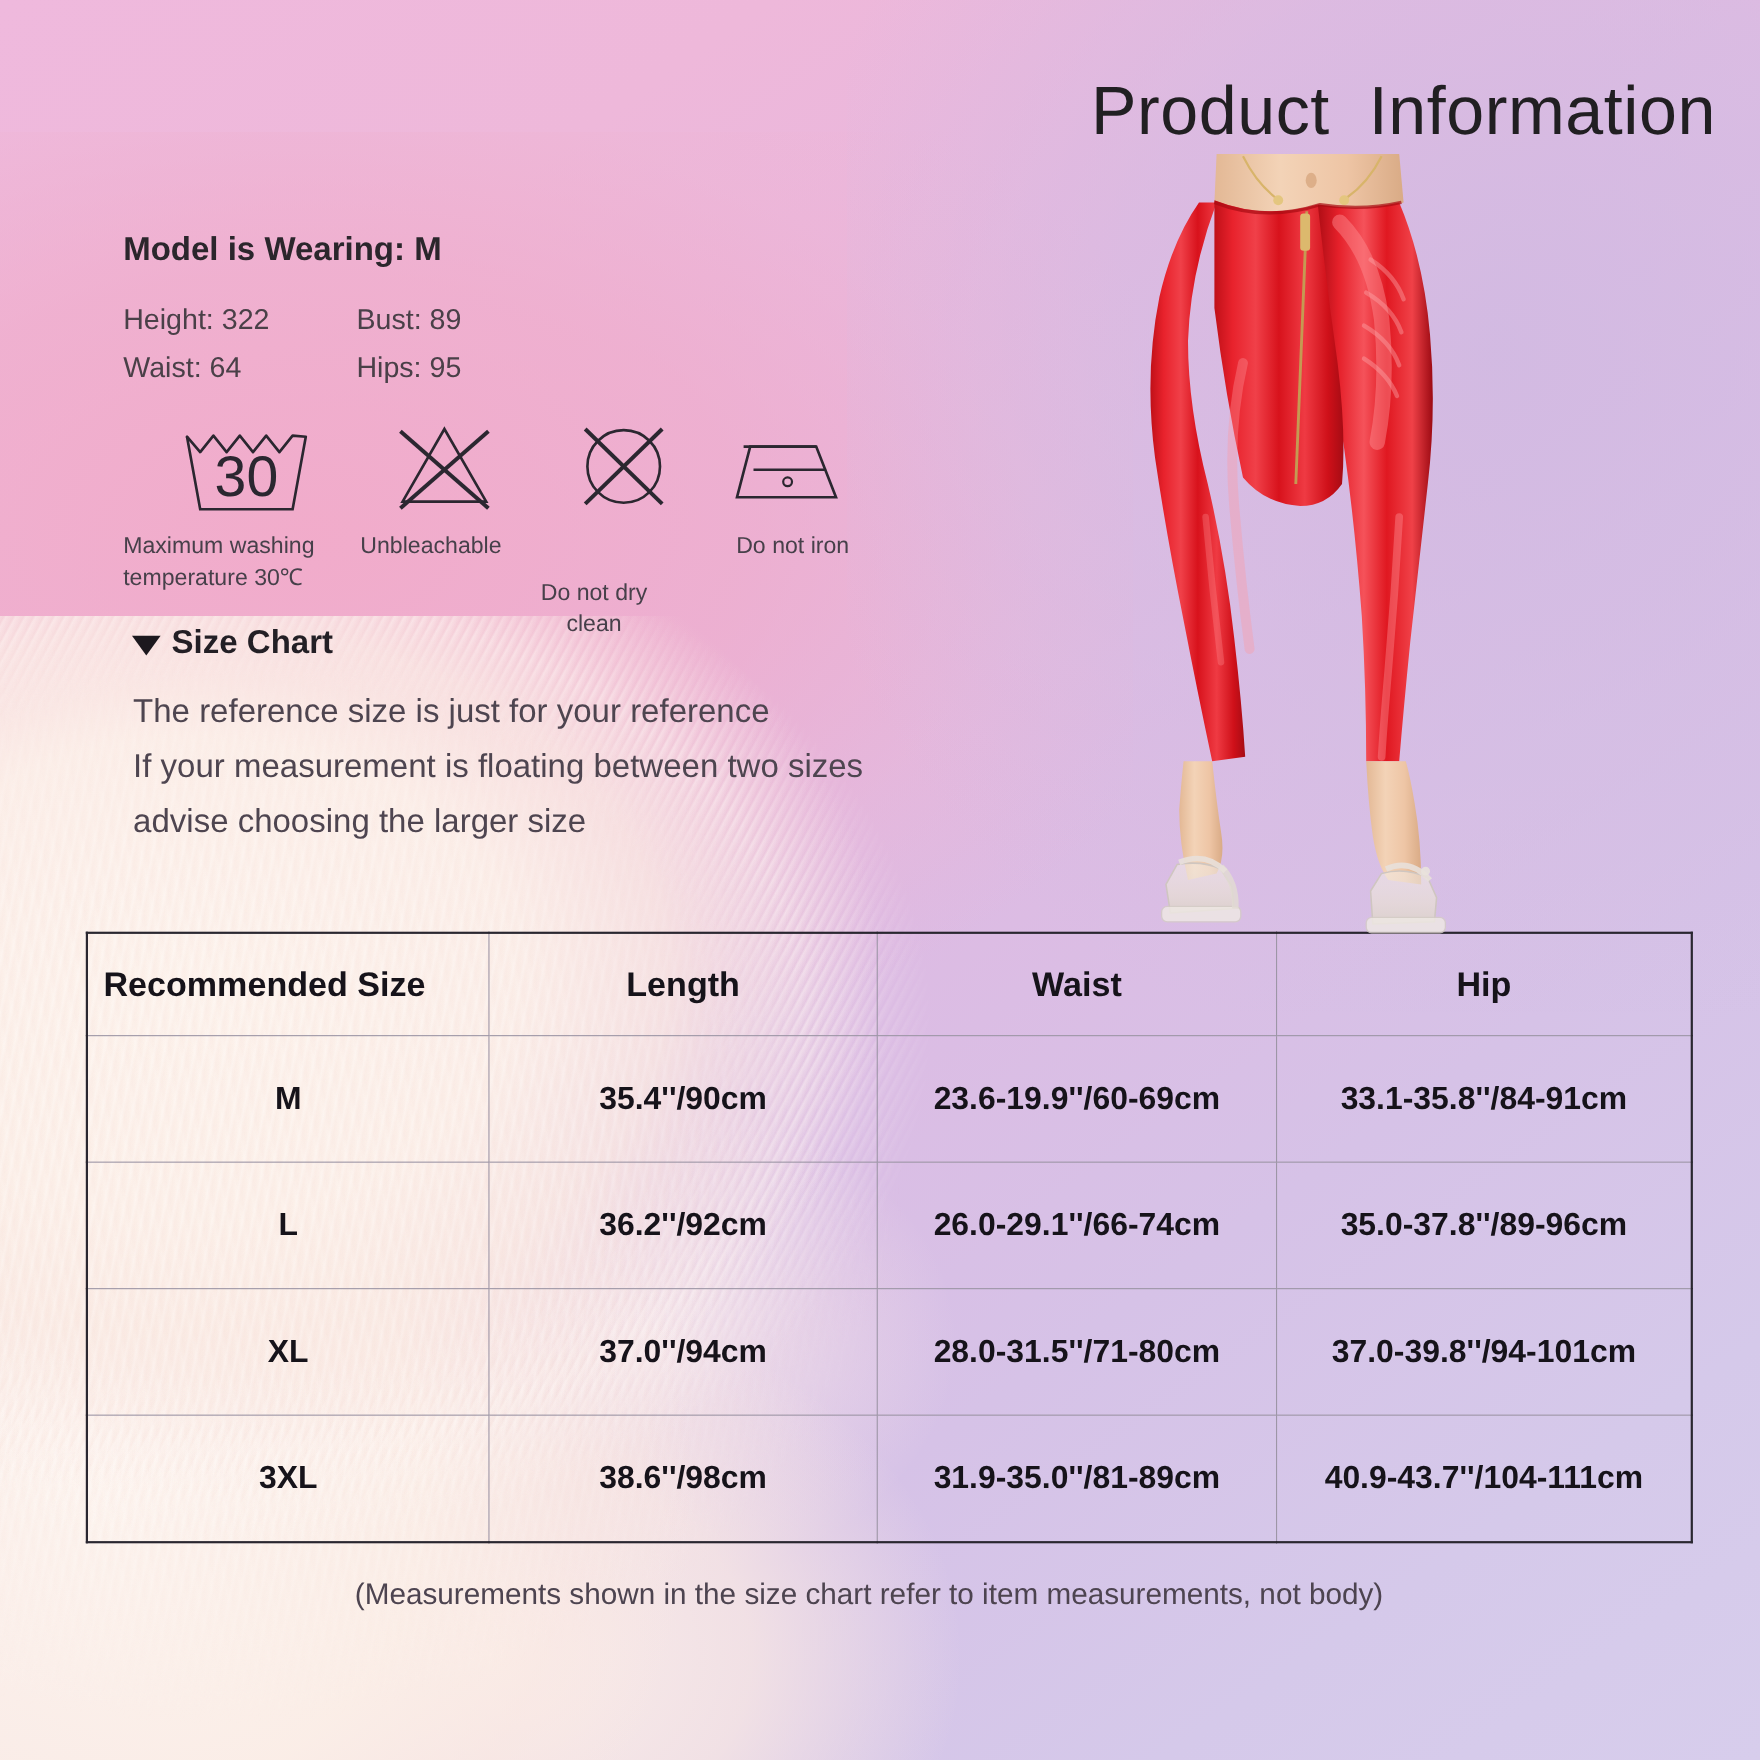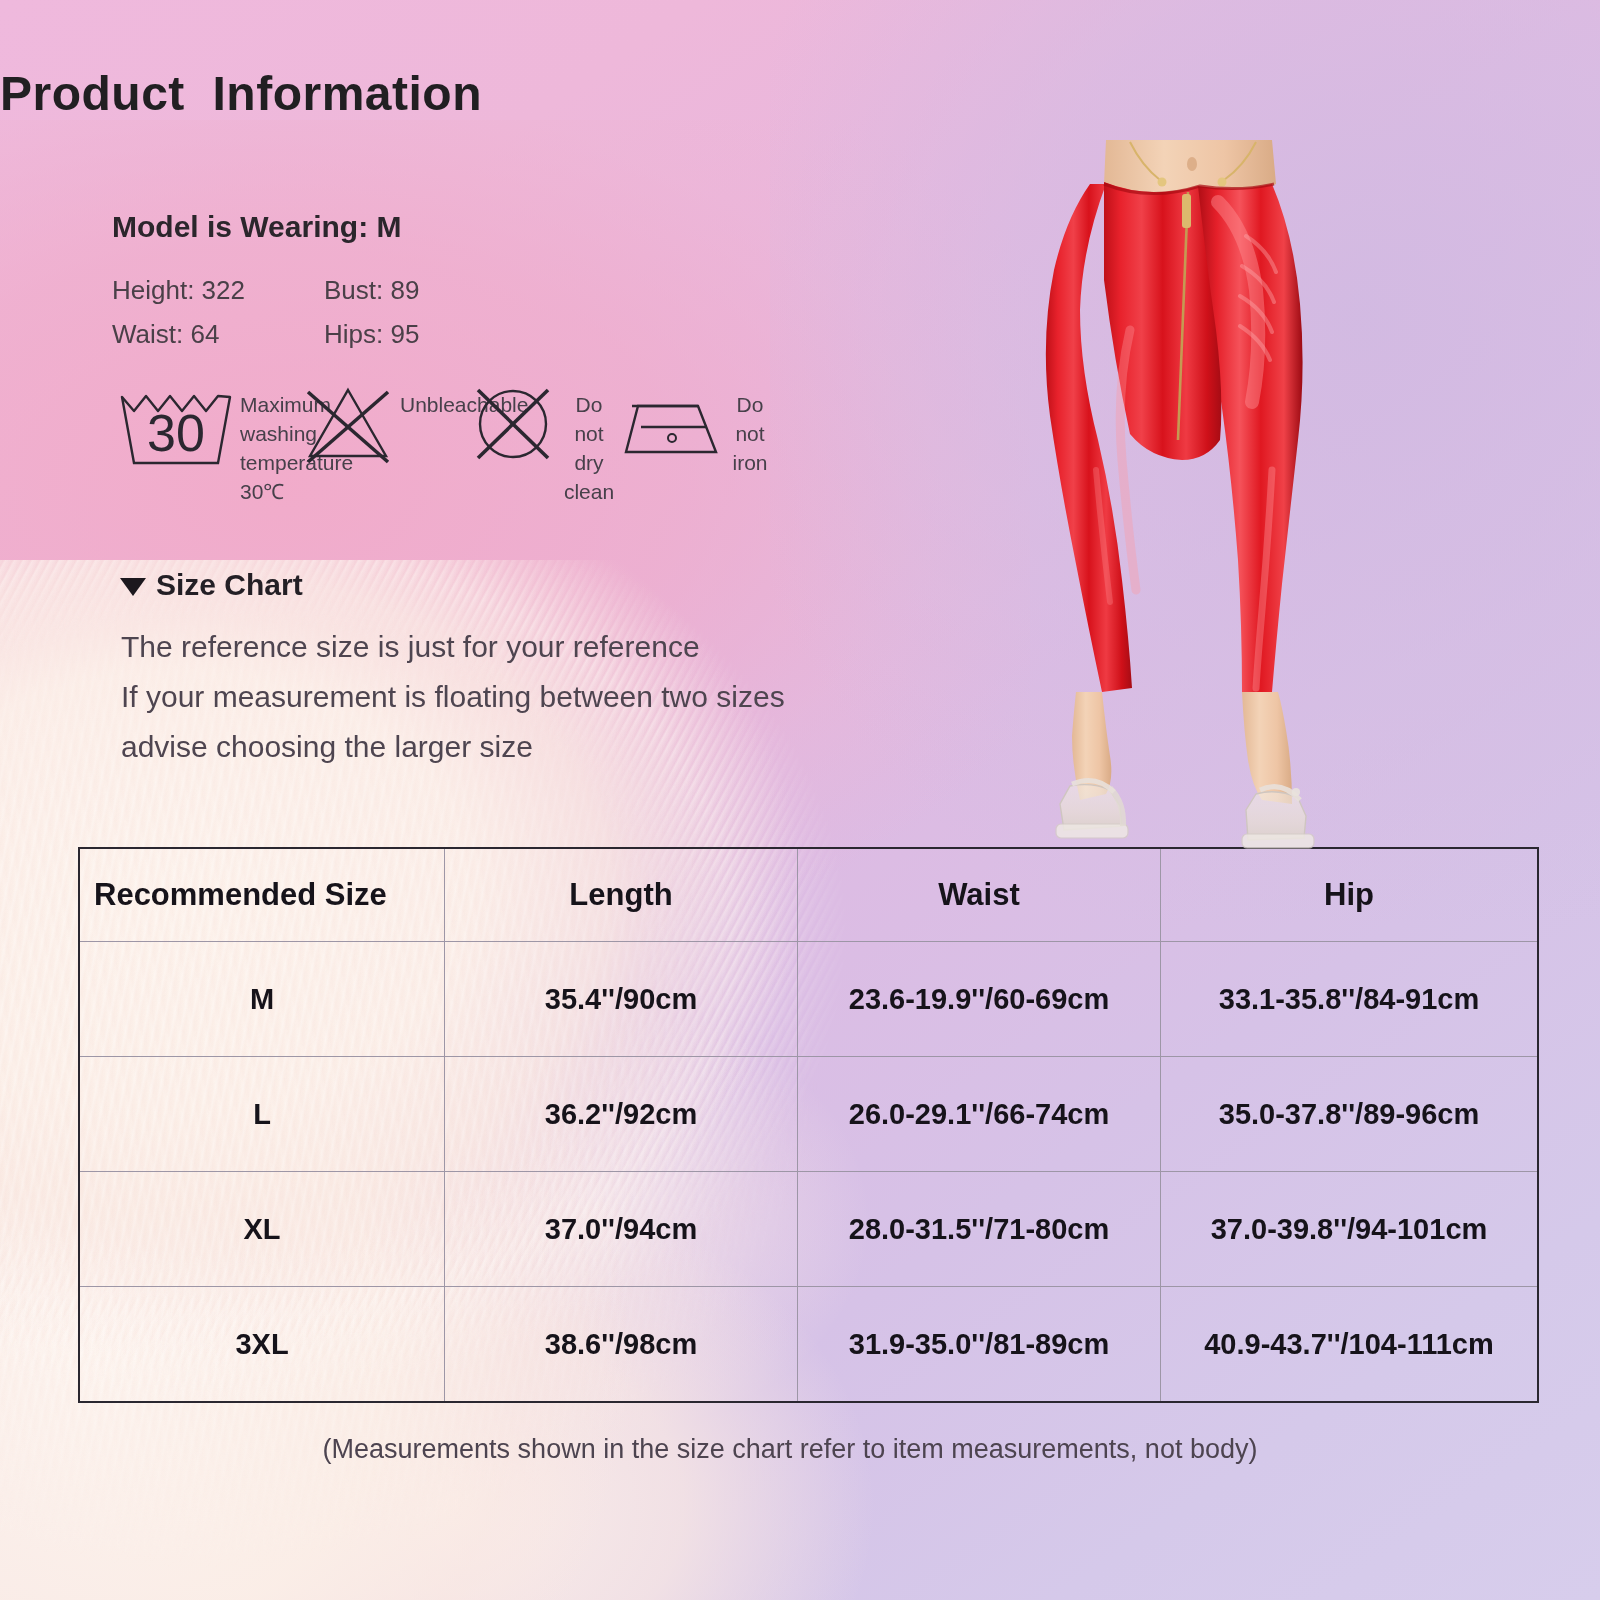--- a/index.html
+++ b/index.html
@@ -124,23 +124,23 @@
         transparent 0%, transparent 58%, #000 72%, transparent 88%);
     opacity: 0.8;
   }
 
   
   .title {
     position: absolute;
     left: 0;
     top: 66px;
     width: 1560px;
-    text-align: left;
-    font-size: 48px;
-    font-weight: bold;
+    text-align: right;
+    font-size: 62px;
+    font-weight: normal;
     color: #211f22;
     letter-spacing: 0.5px;
     white-space: pre;
   }
 
   
   .model-block {
     position: absolute;
     left: 112px;
     top: 210px;
@@ -164,26 +164,26 @@
   
   .care {
     position: absolute;
     left: 112px;
     top: 378px;
     display: flex;
     align-items: flex-start;
   }
   .care-item {
     display: flex;
-    flex-direction: row;
-    align-items: flex-start;
+    flex-direction: column;
+    align-items: flex-end;
   }
   .care-item.wash   { width: 176px; }
   .care-item.bleach { width: 160px; margin-left: 8px; }
-  .care-item.dry    { width: 152px; margin-left: 8px; }
+  .care-item.dry    { width: 152px; margin-left: 8px; gap: 42px; }
   .care-item.iron   { width: 152px; margin-left: 4px; }
   .care-glyph {
     height: 92px;
     display: flex;
     align-items: center;
     justify-content: center;
   }
   .care-label {
     margin-top: 12px;
     font-size: 21px;

